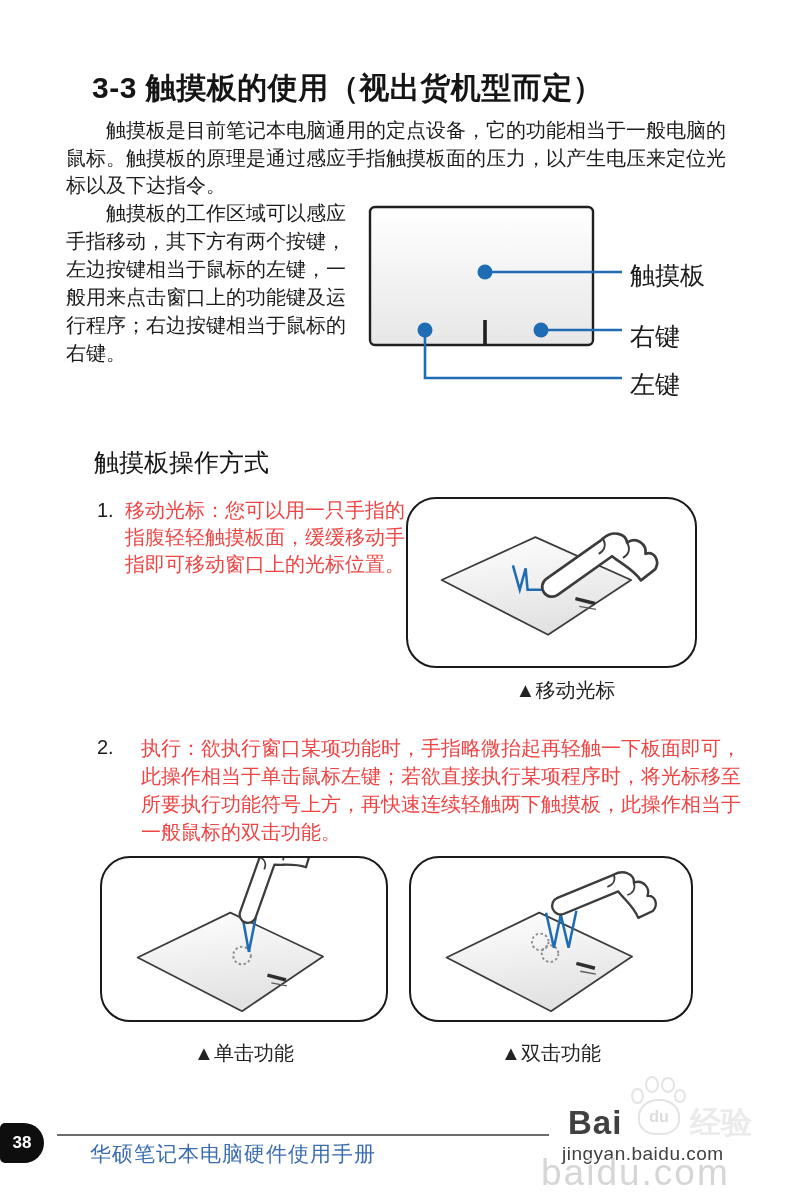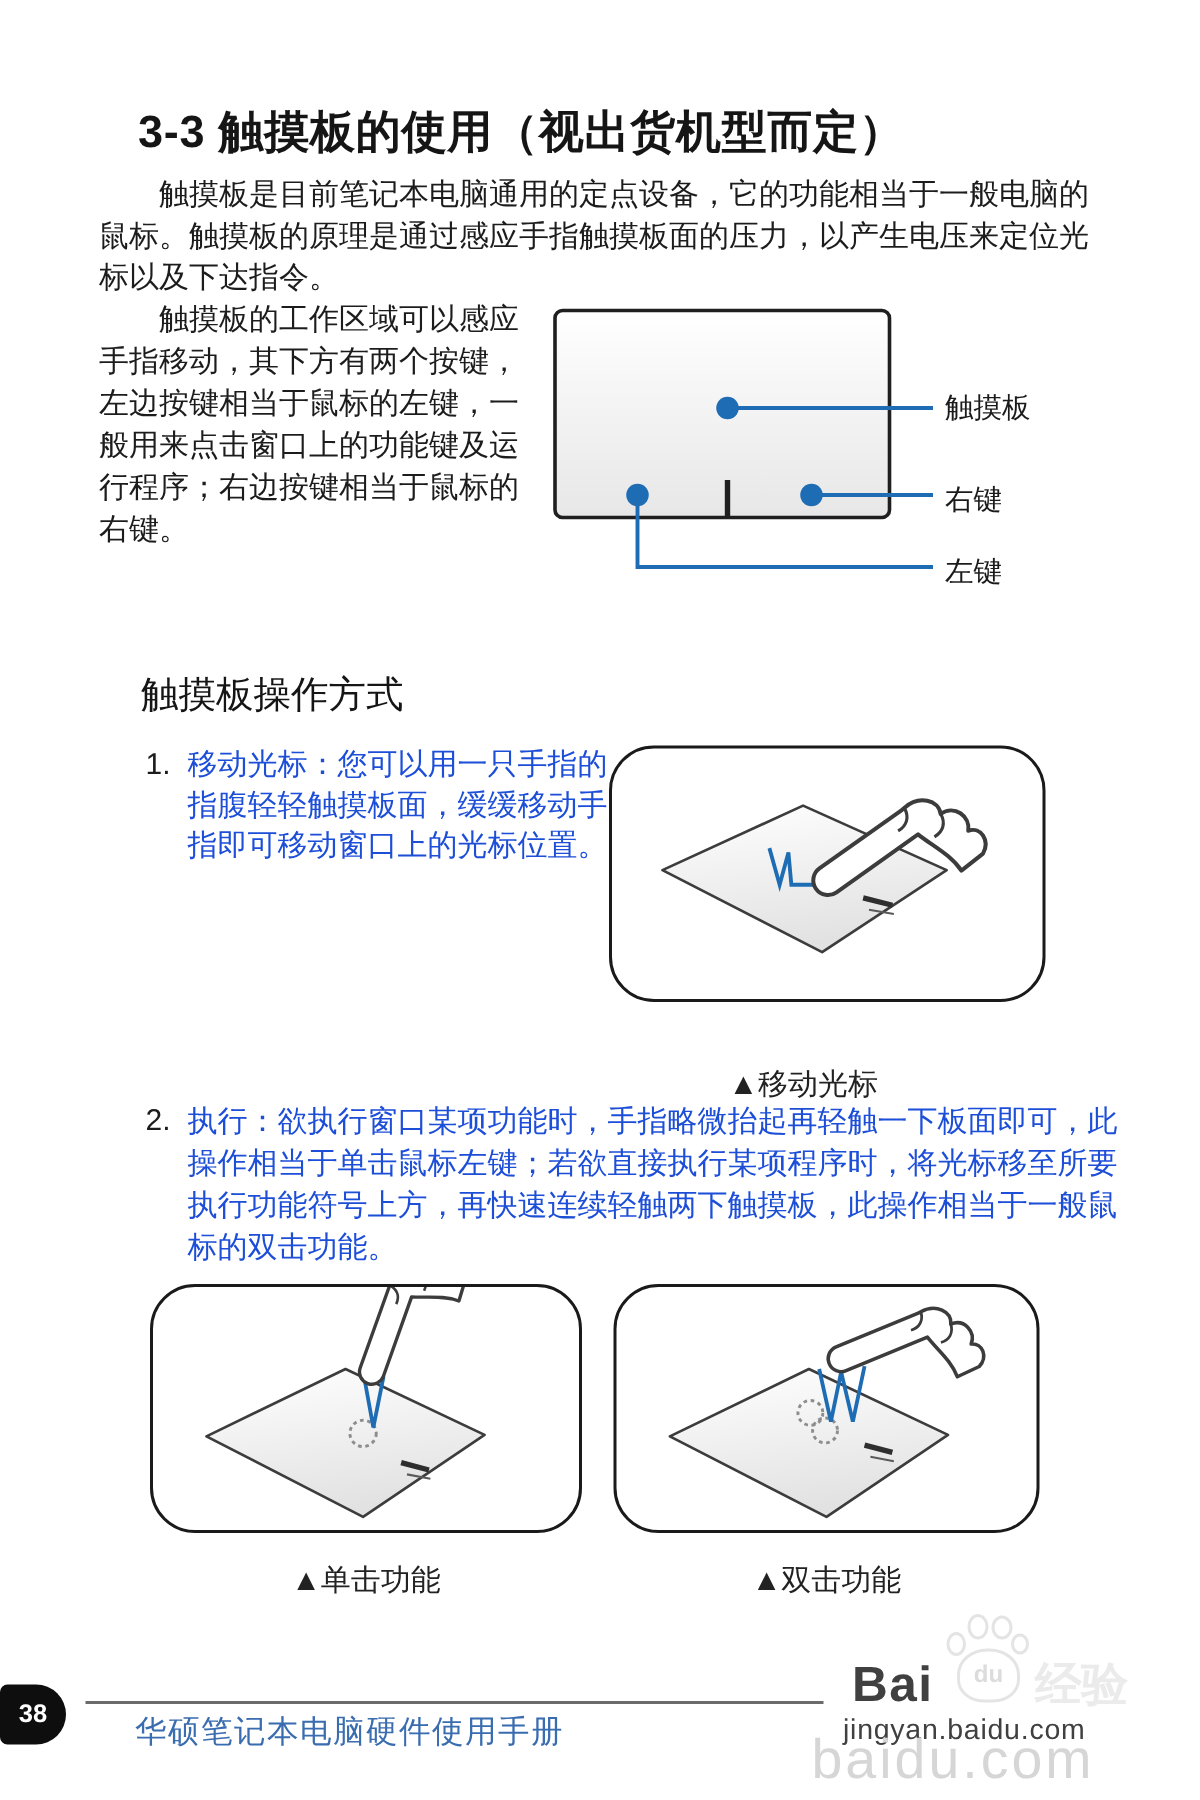--- a/index.html
+++ b/index.html
@@ -23,48 +23,48 @@
   .para2 {
     left:66px; top:199px; width:294px;
     font-size:20px; line-height:28px; text-indent:2em; color:#1c1c1c;
   }
   .section-heading {
     left:94px; top:446px;
     font-size:25px; font-weight:400; color:#151515;
   }
   .list-item { display:flex; align-items:flex-start; }
   .list-item .num { flex:0 0 28px; font-size:20px; line-height:27px; color:#1c1c1c; }
-  .list-item .txt { font-size:20px; line-height:27px; color:#1d4ed8; }
+  .list-item .txt { font-size:20px; line-height:27px; color:#ef4444; }
   .item1 { left:97px; top:497px; width:316px; }
   .item1 .txt { width:284px; }
   .item2 { left:97px; top:734px; width:656px; }
-  .item2 .txt { width:624px; line-height:28px; }
+  .item2 .txt { width:624px; line-height:28px;margin-left:16px; }
 
   
   .diagram { left:358px; top:200px; width:430px; height:200px; }
   .diagram svg { position:absolute; left:0; top:0; }
   .callout-label {
-    position:absolute; left:272px; font-size:19px; color:#1a1a1a; white-space:nowrap;
+    position:absolute; left:272px; font-size:25px; color:#1a1a1a; white-space:nowrap;
   }
   .lbl-touchpad { top:59px; }
   .lbl-right    { top:120px; }
   .lbl-left     { top:168px; }
 
   
   .figure-box {
     border:2.3px solid #1a1a1a; border-radius:30px; background:#fff;
   }
   .fig-a { left:406px; top:497px; width:291px; height:171px; }
   .fig-b { left:100px; top:856px; width:288px; height:166px; }
   .fig-c { left:409px; top:856px; width:284px; height:166px; }
   .figure-box svg { display:block; width:100%; height:100%; }
   .fig-caption {
     font-size:20px; font-weight:500; color:#222; text-align:center;
   }
-  .cap-a { left:390px; top:677px; width:291px;margin-top:32px; }
+  .cap-a { left:420px; top:677px; width:291px; }
   .cap-b { left:100px; top:1040px; width:288px; }
   .cap-c { left:409px; top:1040px; width:284px; }
 
   
   .page-badge {
     left:0; top:1123px; width:44px; height:40px; background:#0e0e0e;
     border-radius:5px 20px 20px 5px;
     display:flex; align-items:center; justify-content:center;
     color:#ffffff; font-size:17px; font-weight:700;
   }

